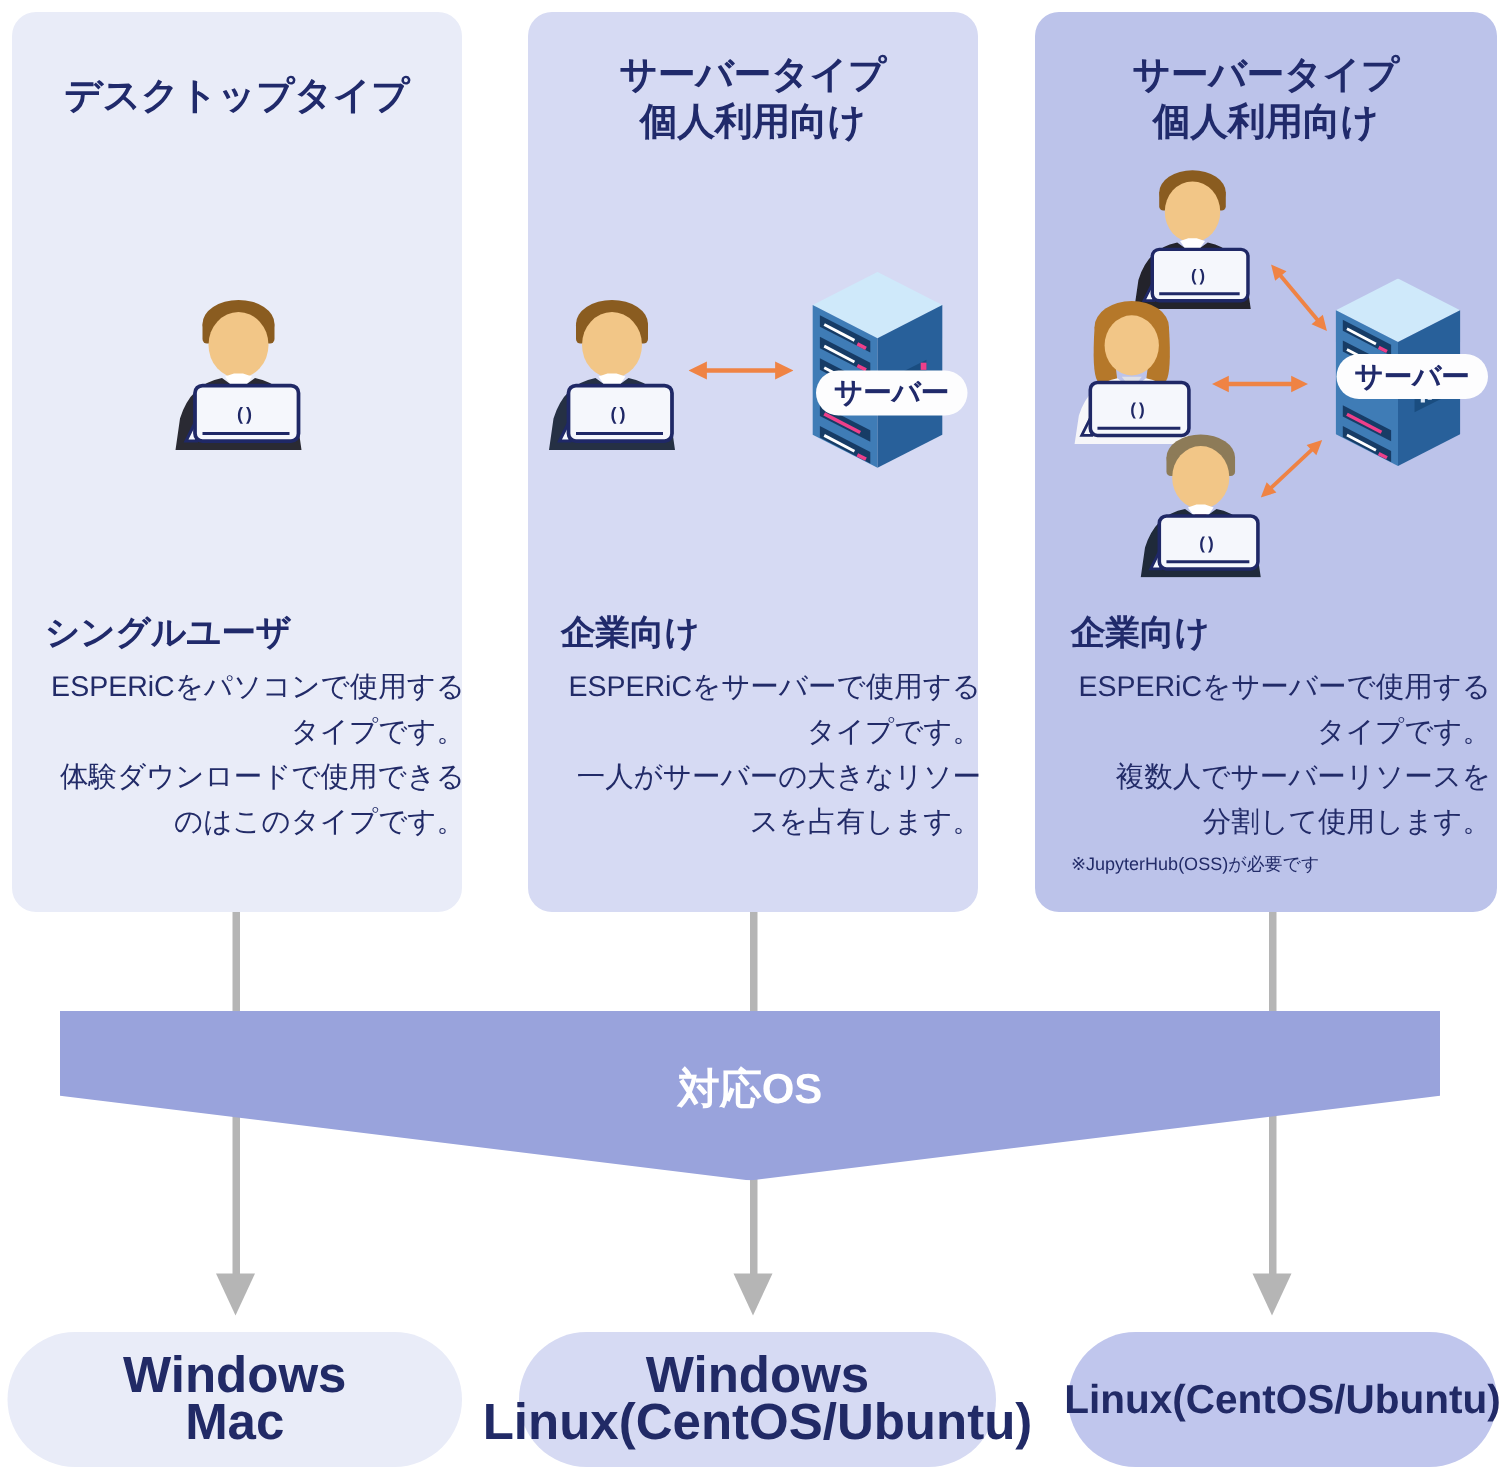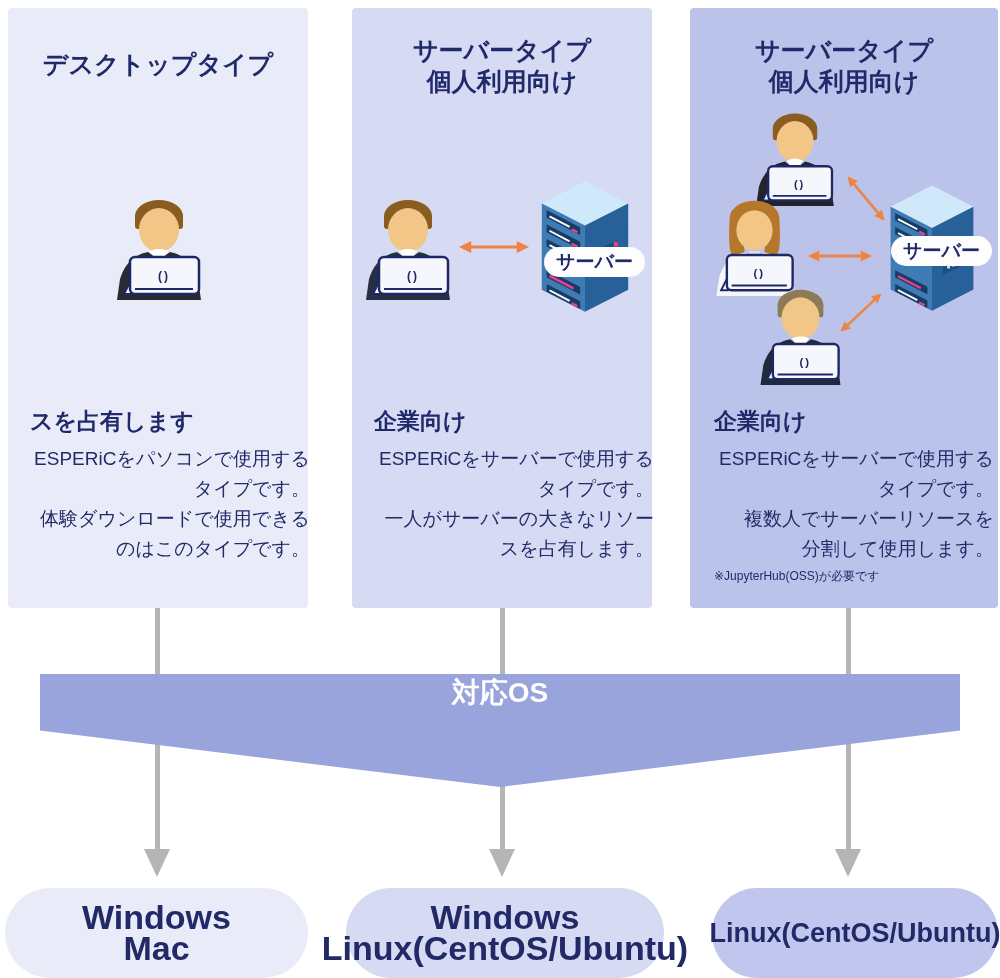--- a/index.html
+++ b/index.html
@@ -1,21 +1,21 @@
 <!DOCTYPE html>
 <html><head>
 <meta charset="utf-8">
 <style>
   html,body{margin:0;padding:0;background:#ffffff;}
   .stage{
     position:relative;width:1000px;height:978px;background:#ffffff;
     font-family:"Liberation Sans","DejaVu Sans",sans-serif;
     color:#1f2866;overflow:hidden;
   }
-  .card{position:absolute;top:8px;height:600px;border-radius:4px;z-index:0;}
+  .card{position:absolute;top:8px;height:600px;border-radius:16px;z-index:0;}
   .card1{left:8px;width:300px;background:#e9ecf8;}
   .card2{left:352px;width:300px;background:#d6daf3;}
   .card3{left:690px;width:308px;background:#bcc3ea;}
   .card-title{position:absolute;left:0;width:100%;text-align:center;
     font-weight:bold;font-size:25px;line-height:31px;color:#202a6b;}
   .t-one{top:41px;}
   .t-two{top:27px;}
   .heading{position:absolute;font-size:23px;font-weight:bold;color:#202a6b;z-index:2;}
   .card-body{position:absolute;font-size:19px;line-height:30px;color:#222b68;
     white-space:pre-line;width:280px;z-index:2;text-align:right;}
@@ -24,21 +24,21 @@
   .srv-pill{position:absolute;background:#fdfdfe;border-radius:16px;
     padding:2px 12px;font-size:19px;font-weight:bold;color:#202a6b;z-index:3;}
   .gline{position:absolute;top:608px;width:5px;height:244px;background:#b5b5b5;z-index:1;}
   .ghead{position:absolute;top:849px;width:0;height:0;z-index:1;
     border-left:13px solid transparent;border-right:13px solid transparent;
     border-top:28px solid #b5b5b5;}
   .banner{position:absolute;left:40px;top:674px;width:920px;height:113px;
     background:#99a3dc;z-index:3;
     clip-path:polygon(0 0,100% 0,100% 50%,50% 100%,0 50%);
     text-align:center;}
-  .banner-label{font-size:28px;font-weight:bold;color:#ffffff;}
+  .banner-label{padding-top:33px;font-size:28px;font-weight:bold;color:#ffffff;}
   .pill{position:absolute;top:888px;height:90px;border-radius:45px;z-index:1;
     display:flex;flex-direction:column;align-items:center;justify-content:center;
     font-size:34px;line-height:31px;font-weight:600;color:#212a66;text-align:center;}
   .pill1{left:5px;width:303px;background:#e9ecf8;}
   .pill2{left:346px;width:318px;background:#d6daf3;}
   .pill3{left:712px;width:286px;background:#c0c6ed;font-size:27px;}
   .lap-glyph{font-size:12px;font-weight:bold;fill:#1f2866;letter-spacing:2px;}
 </style>
 </head>
 <body>
@@ -154,21 +154,21 @@
       <use href="#sym-oarrow"></use>
     </svg>
   <svg class="illo" style="left:833px;top:305px;width:56px;height:15px;transform:rotate(-43deg)" viewBox="0 0 80 16">
       <use href="#sym-oarrow"></use>
     </svg>
   <svg class="illo" style="left:886px;top:184px;width:92px;height:132px" viewBox="0 0 100 140">
       <use href="#sym-server"></use>
     </svg>
   <div class="srv-pill" style="left:891px;top:236px">サーバー</div>
 
-  <div class="heading" style="left:30px;top:406px">スを占有します</div>
+  <div class="heading" style="left:30px;top:406px">シングルユーザ</div>
   <div class="card-body" style="left:30px;top:444px">ESPERiCをパソコンで使用する
 タイプです。
 体験ダウンロードで使用できる
 のはこのタイプです。</div>
 
   <div class="heading" style="left:374px;top:406px">企業向け</div>
   <div class="card-body" style="left:374px;top:444px">ESPERiCをサーバーで使用する
 タイプです。
 一人がサーバーの大きなリソー
 スを占有します。</div>

